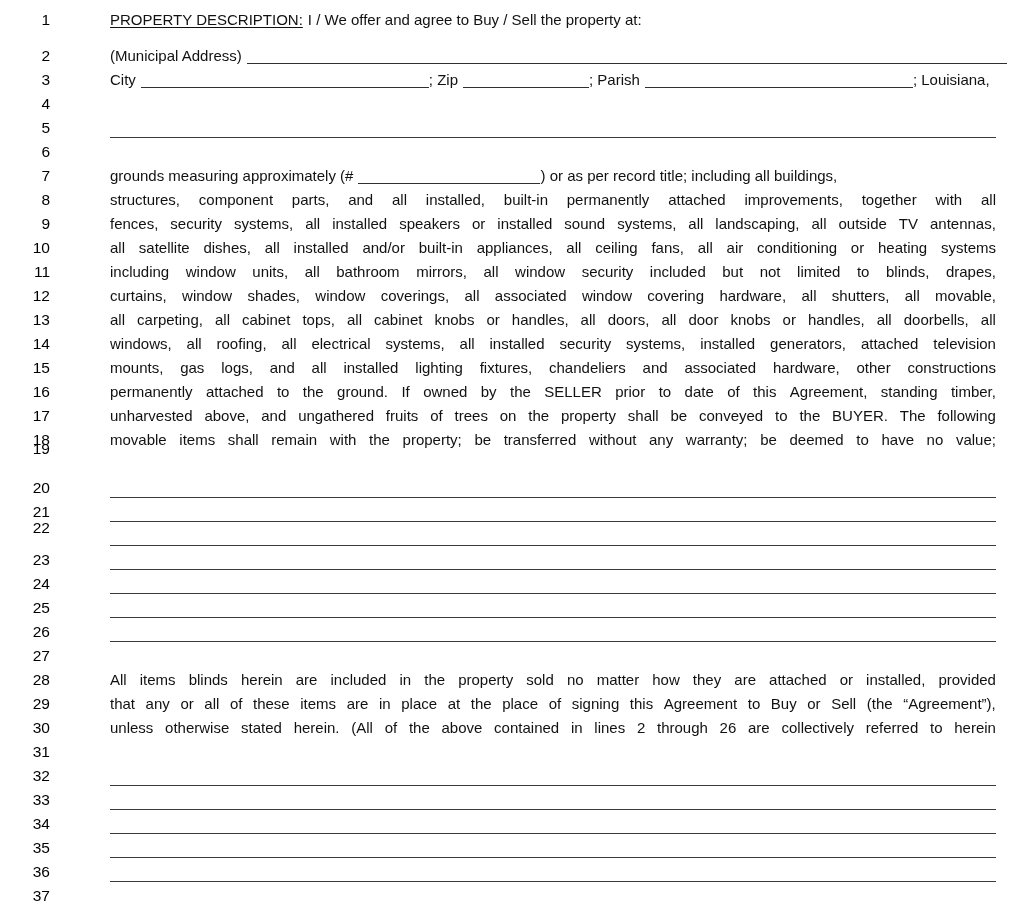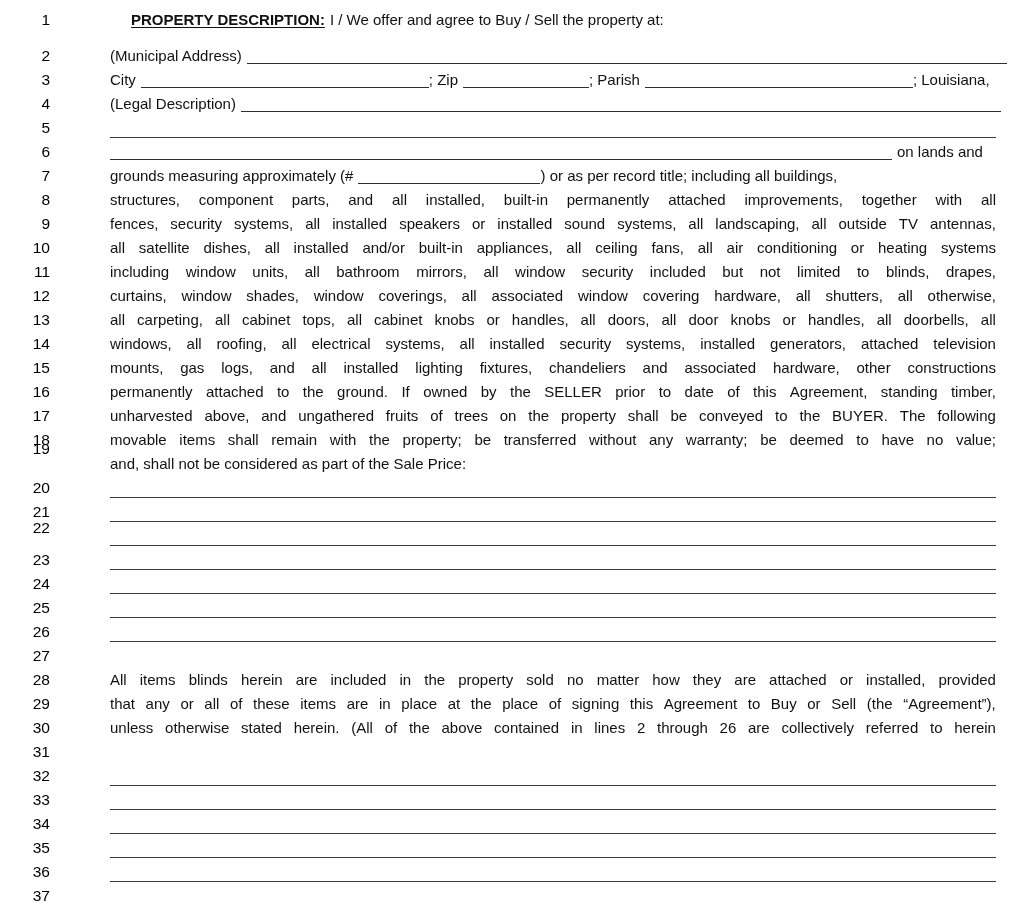--- a/index.html
+++ b/index.html
@@ -56,24 +56,23 @@
   
   .line-body.just {
     display: flex;
     justify-content: space-between;
     white-space: nowrap;
   }
   .line-body.just > span { display: inline-block; }
   .line-body.nojust { white-space: nowrap; }
 
   .hdr-label {
-    font-weight: bold;
+    font-weight: normal;
     text-decoration: underline;
     text-underline-offset: 2px;
-    margin-left: 21px;
   }
   .after-hdr { padding-left: 5px; }
 
   
   .rule {
     position: absolute;
     height: 0;
     border-bottom: 1.6px solid #3a3a3a;
     top: 21px;
   }
@@ -217,35 +216,25 @@
       <span>(Municipal Address)</span><span class="sp"></span><span class="blank" style="width:760px"></span>
     </div>
   </div>
 
   <div class="doc-line" style="top:68px">
     <div class="line-body nojust">
       <span>City</span><span class="sp"></span><span class="blank" style="width:288px"></span><span>; Zip</span><span class="sp"></span><span class="blank" style="width:126px"></span><span>; Parish</span><span class="sp"></span><span class="blank" style="width:268px"></span><span>; Louisiana,</span>
     </div>
   </div>
 
-  <div class="doc-line" style="top:92px">
-    <div class="line-body nojust">
-      <span>(Legal Description)</span><span class="sp"></span><span class="blank" style="width:760px"></span>
-    </div>
-  </div>
 
   <div class="doc-line" style="top:116px">
     <div class="rule" style="left:110px;width:886px"></div>
   </div>
 
-  <div class="doc-line" style="top:140px">
-    <div class="line-body nojust">
-      <span class="blank" style="width:782px"></span><span class="sp"></span><span>on lands and</span>
-    </div>
-  </div>
 
   <div class="doc-line" style="top:164px">
     <div class="line-body nojust">
       <span>grounds measuring approximately (#</span><span class="sp"></span><span class="blank" style="width:182px"></span><span>) or as per record title; including all buildings,</span>
     </div>
   </div>
 
   <div class="doc-line" style="top:188px">
     <div class="line-body just">
         <span class="seg">structures,</span>
@@ -332,21 +321,21 @@
         <span class="seg">window</span>
         <span class="seg">coverings,</span>
         <span class="seg">all</span>
         <span class="seg">associated</span>
         <span class="seg">window</span>
         <span class="seg">covering</span>
         <span class="seg">hardware,</span>
         <span class="seg">all</span>
         <span class="seg">shutters,</span>
         <span class="seg">all</span>
-        <span class="seg">otherwise,</span>
+        <span class="seg">movable,</span>
       </div>
   </div>
   <div class="doc-line" style="top:308px">
     <div class="line-body just">
         <span class="seg">all</span>
         <span class="seg">carpeting,</span>
         <span class="seg">all</span>
         <span class="seg">cabinet</span>
         <span class="seg">tops,</span>
         <span class="seg">all</span>
@@ -462,23 +451,20 @@
         <span class="seg">warranty;</span>
         <span class="seg">be</span>
         <span class="seg">deemed</span>
         <span class="seg">to</span>
         <span class="seg">have</span>
         <span class="seg">no</span>
         <span class="seg">value;</span>
       </div>
   </div>
 
-  <div class="doc-line" style="top:452px">
-    <div class="line-body nojust">and, shall not be considered as part of the Sale Price:</div>
-  </div>
 
   <div class="doc-line" style="top:476px">
     <div class="rule" style="left:110px;width:886px"></div>
   </div>
   <div class="doc-line" style="top:500px">
     <div class="rule" style="left:110px;width:886px"></div>
   </div>
   <div class="doc-line" style="top:524px">
     <div class="rule" style="left:110px;width:886px"></div>
   </div>

